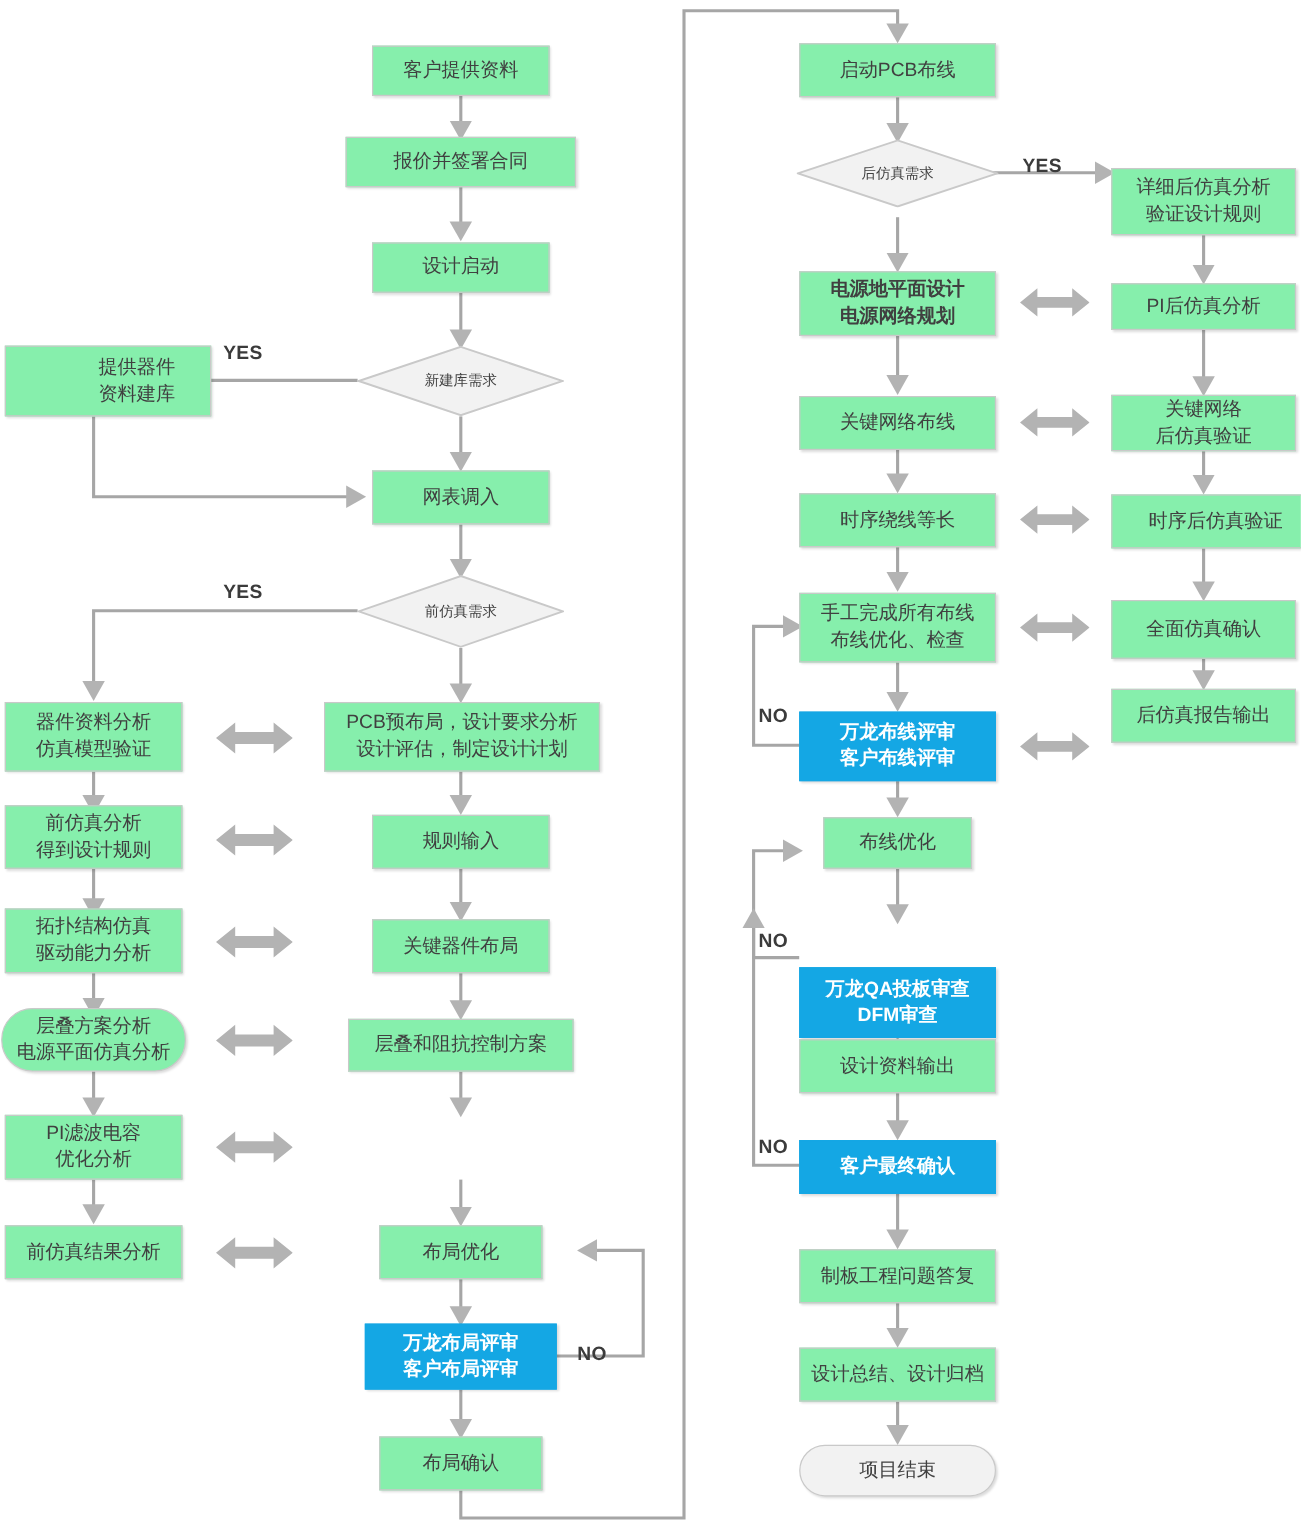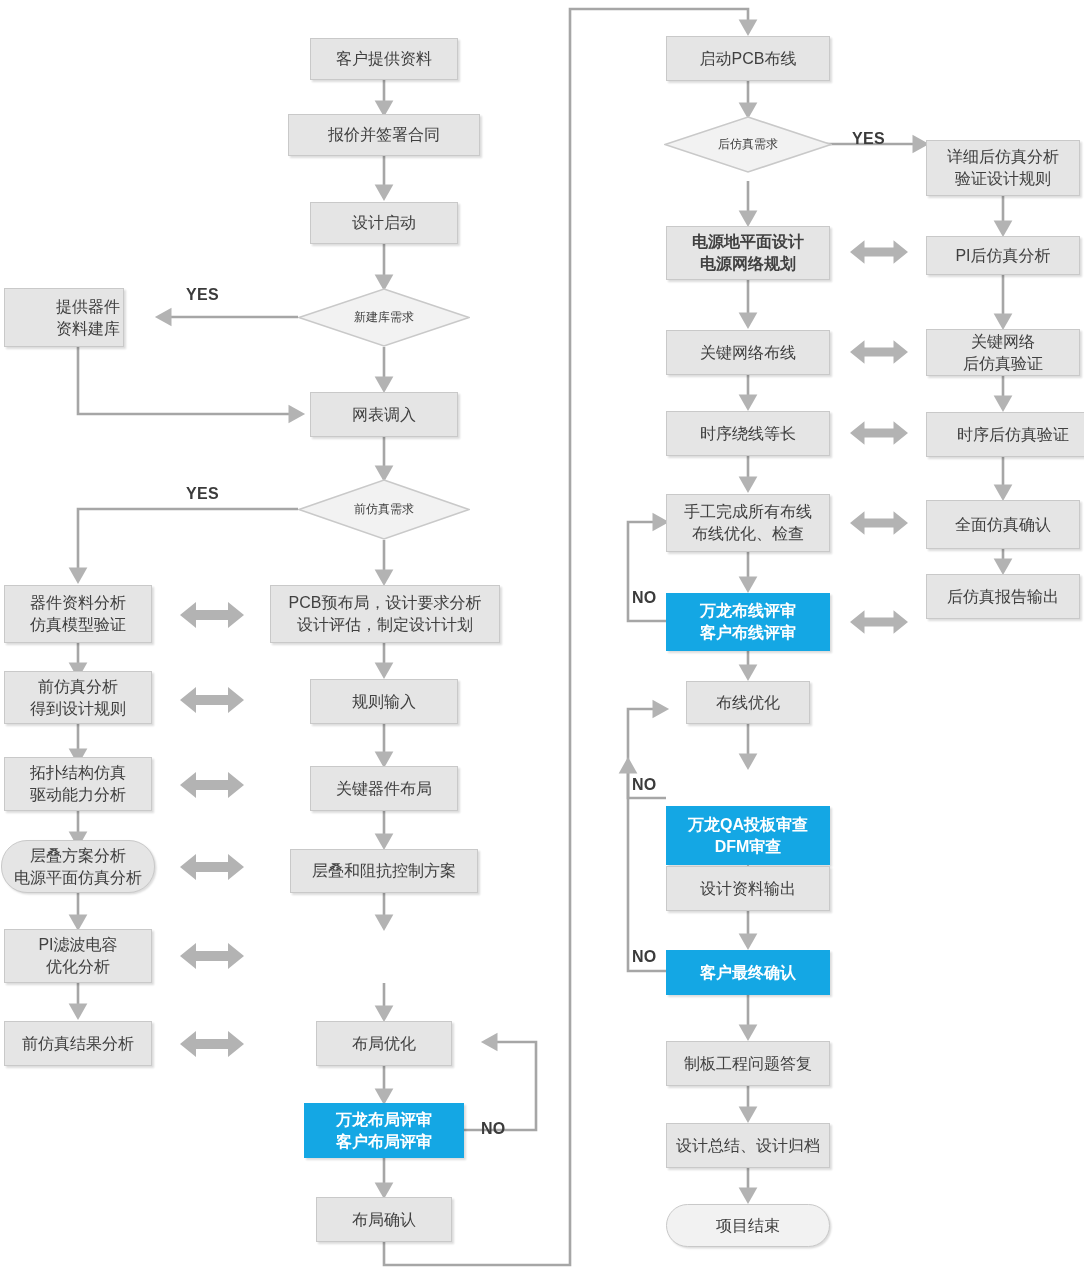--- a/index.html
+++ b/index.html
@@ -1,21 +1,21 @@
 <!DOCTYPE html>
 <html><head>
 <meta charset="utf-8">
 <style>
   html,body{margin:0;padding:0;background:#ffffff;}
   body{width:1084px;height:1274px;font-family:"Liberation Sans","DejaVu Sans",sans-serif;}
   #chart{position:relative;width:1084px;height:1274px;overflow:hidden;}
   svg.edges{position:absolute;left:0;top:0;width:1084px;height:1274px;}
   .node{position:absolute;box-sizing:border-box;display:flex;align-items:center;
         justify-content:center;text-align:center;line-height:1.35;}
-  .node.box{background:#e5e5e5;border:1px solid #c9c9c9;
+  .node.box{background:#86efac;border:1px solid #c9c9c9;
         box-shadow:1.5px 1.5px 2px rgba(0,0,0,0.14);color:#404040;font-size:16px;}
   .node.blue{background:#14a7e4;border:1px solid #14a7e4;color:#ffffff;
         font-weight:bold;font-size:16px;box-shadow:1.5px 1.5px 2px rgba(0,0,0,0.14);}
   .node.pill{background:#f2f2f2;border:1px solid #c9c9c9;border-radius:999px;
         color:#404040;font-size:16px;box-shadow:1.5px 1.5px 2px rgba(0,0,0,0.14);}
   .node.diamond{background:transparent;border:none;color:#404040;font-size:12px;}
   .diamond .dshape{position:absolute;left:0;top:0;width:100%;height:100%;}
   .diamond .dlabel{position:relative;z-index:2;}
   .elabel{position:absolute;color:#3b3b3b;font-size:16px;font-weight:bold;
         letter-spacing:.3px;white-space:nowrap;}
@@ -105,21 +105,21 @@
     <span class="nodetext">设计启动</span>
   </div>
 
   <div class="node diamond" style="left:298px;top:288px;width:172px;height:59px;">
     <svg class="dshape" viewBox="0 0 172 59" preserveAspectRatio="none">
       <polygon points="86,1 171,29.5 86,58 1,29.5" fill="#f2f2f2" stroke="#c9c9c9" stroke-width="1.6"></polygon>
     </svg>
     <span class="dlabel nodetext">新建库需求</span>
   </div>
 
-  <div class="node box" style="left:4px;top:288px;width:120px;height:59px;padding-left:48px;">
+  <div class="node box" style="left:4px;top:288px;width:172px;height:59px;padding-left:48px;">
     <span class="nodetext">提供器件
 资料建库</span>
   </div>
 
   <div class="node box" style="left:310px;top:392px;width:148px;height:45px;">
     <span class="nodetext">网表调入</span>
   </div>
 
   <div class="node diamond" style="left:298px;top:479px;width:172px;height:61px;">
     <svg class="dshape" viewBox="0 0 172 61" preserveAspectRatio="none">

